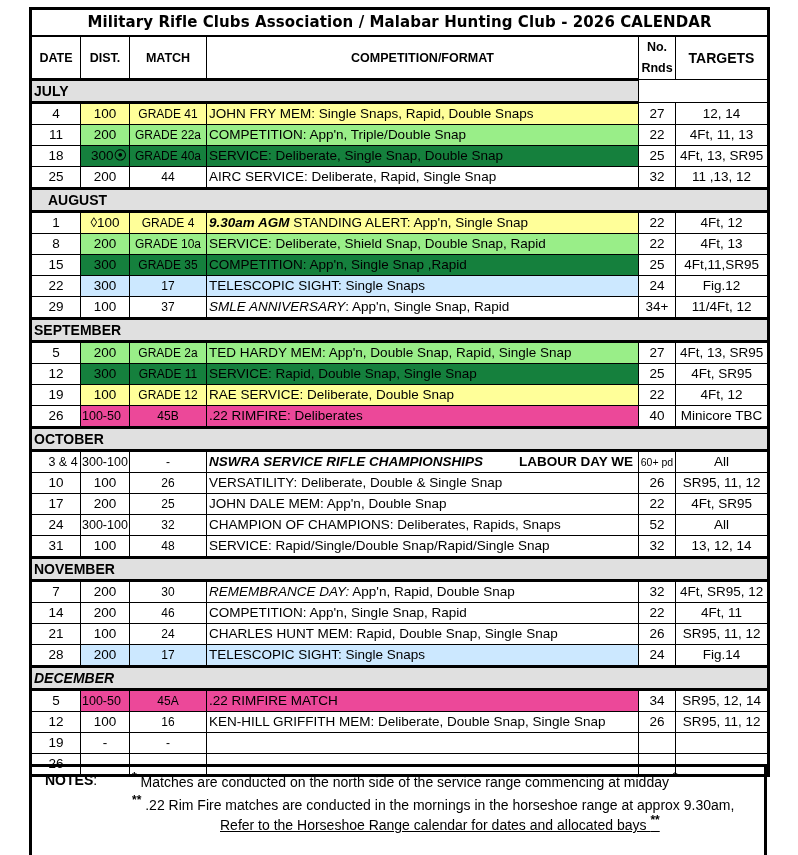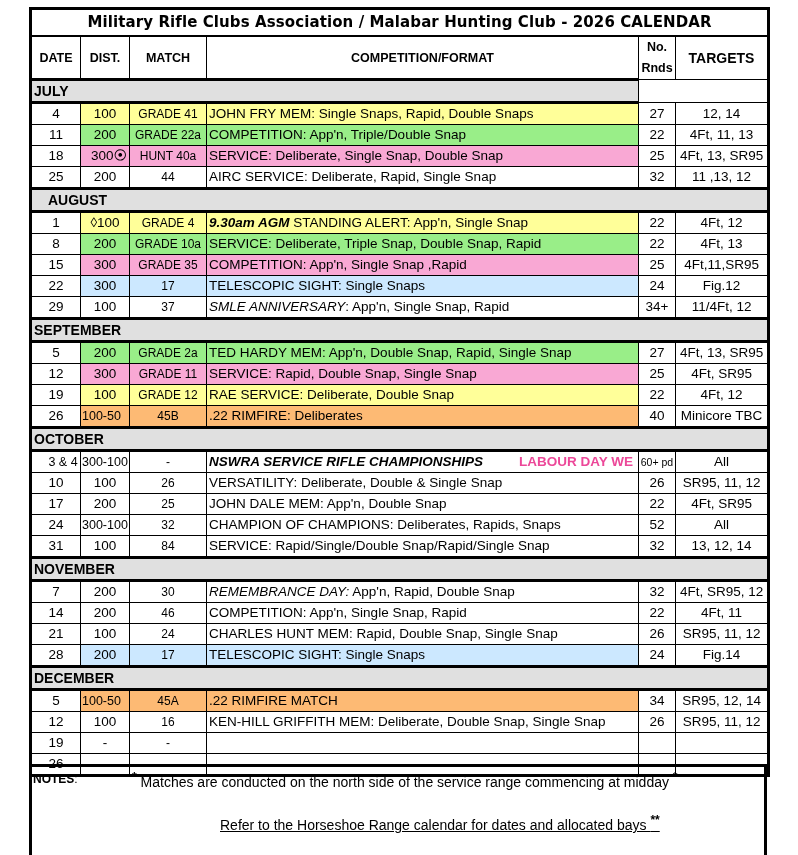--- a/index.html
+++ b/index.html
@@ -9,28 +9,28 @@
   table.cal td, table.cal th { border: 1px solid #000; padding: 0 2px; height: 20px; font-size: 13.5px; line-height: 20px; white-space: nowrap; overflow: hidden; }
   .title-cell { text-align: center; font-family: "DejaVu Sans", sans-serif; font-weight: bold; font-size: 15px !important; height: 25px !important; line-height: 25px !important; border-bottom: 2px solid #000 !important; letter-spacing: 0.1px; }
   th { font-weight: bold; font-size: 12.5px !important; text-align: center; }
   th.comp-h { text-align: center; }
   .month-row td { background: #e0e0e0; font-weight: bold; font-size: 14px !important; border-top: 3px solid #000 !important; border-bottom: 3px solid #000 !important; margin-top: 36px; }
   td.c { text-align: center; }
   td.match { text-align: center; font-size: 12px !important; }
   td.comp { text-align: left; }
   .yellow { background: #ffff99; }
   .green { background: #99ee88; }
-  .peach { background: #f9a8d4; }
+  .peach { background: #15803d; }
   .blue { background: #cce8ff; }
-  .lilac { background: #fdba74; }
+  .lilac { background: #ec4899; }
   .bi { font-weight: bold; font-style: italic; }
   .it { font-style: italic; }
-  .red { color: #ec4899; font-weight: bold; float: right; margin-right: 3px; }
+  .red { color: #000000; font-weight: bold; float: right; margin-right: 3px; }
   .notes { position: absolute; left: 29px; top: 764px; width: 732px; height: 88px; border: 3px solid #000; font-size: 14px; }
-  .notes .label { position: absolute; left: 1px; top: 5px; font-weight: bold; font-size: 12px; }
+  .notes .label { position: absolute; left: 13px; top: 5px; font-weight: bold; font-size: 14px; }
   .notes .line { position: absolute; white-space: nowrap; }
   .notes sup { font-weight: bold; font-size: 12px; }
 </style>
 </head>
 <body>
 
 <div class="sheet">
   <table class="cal">
     <colgroup>
       <col style="width:50px">
@@ -73,21 +73,21 @@
           <td class="c">11</td>
           <td class="c green">200</td>
           <td class="match green">GRADE 22a</td>
           <td class="comp green"><span>COMPETITION: App'n, Triple/Double Snap</span></td>
           <td class="c">22</td>
           <td class="c">4Ft, 11, 13</td>
         </tr>
         <tr>
           <td class="c">18</td>
           <td class="c peach" style="text-align: right;">300⦿</td>
-          <td class="match peach">HUNT 40a</td>
+          <td class="match peach">GRADE 40a</td>
           <td class="comp peach"><span>SERVICE: Deliberate, Single Snap, Double Snap</span></td>
           <td class="c">25</td>
           <td class="c">4Ft, 13, SR95</td>
         </tr>
         <tr>
           <td class="c">25</td>
           <td class="c ">200</td>
           <td class="match ">44</td>
           <td class="comp "><span>AIRC SERVICE: Deliberate, Rapid, Single Snap</span></td>
           <td class="c">32</td>
@@ -102,21 +102,21 @@
           <td class="c yellow">◊100</td>
           <td class="match yellow">GRADE 4</td>
           <td class="comp yellow"><span class="bi">9.30am AGM</span><span> STANDING ALERT: App'n, Single Snap</span></td>
           <td class="c">22</td>
           <td class="c">4Ft, 12</td>
         </tr>
         <tr>
           <td class="c">8</td>
           <td class="c green">200</td>
           <td class="match green">GRADE 10a</td>
-          <td class="comp green"><span>SERVICE: Deliberate, Triple Snap, Double Snap, Rapid</span></td>
+          <td class="comp green"><span>SERVICE: Deliberate, Shield Snap, Double Snap, Rapid</span></td>
           <td class="c">22</td>
           <td class="c">4Ft, 13</td>
         </tr>
         <tr>
           <td class="c">15</td>
           <td class="c peach">300</td>
           <td class="match peach">GRADE 35</td>
           <td class="comp peach"><span>COMPETITION: App'n, Single Snap ,Rapid</span></td>
           <td class="c">25</td>
           <td class="c">4Ft,11,SR95</td>
@@ -205,21 +205,21 @@
           <td class="c">24</td>
           <td class="c " style="font-size: 12.5px; padding: 0px 1px; text-align: left;">300-100</td>
           <td class="match ">32</td>
           <td class="comp "><span>CHAMPION OF CHAMPIONS: Deliberates, Rapids, Snaps</span></td>
           <td class="c">52</td>
           <td class="c">All</td>
         </tr>
         <tr>
           <td class="c">31</td>
           <td class="c ">100</td>
-          <td class="match ">84</td>
+          <td class="match ">48</td>
           <td class="comp "><span>SERVICE: Rapid/Single/Double Snap/Rapid/Single Snap</span></td>
           <td class="c">32</td>
           <td class="c">13, 12, 14</td>
         </tr>
         <tr class="month-row">
           <td colspan="2" style="border-right: 0px;">NOVEMBER</td>
           <td colspan="4" style="border-left: 0px;"></td>
         </tr>
         <tr>
           <td class="c">7</td>
@@ -247,21 +247,21 @@
         </tr>
         <tr>
           <td class="c">28</td>
           <td class="c blue">200</td>
           <td class="match blue">17</td>
           <td class="comp blue"><span>TELESCOPIC SIGHT: Single Snaps</span></td>
           <td class="c">24</td>
           <td class="c">Fig.14</td>
         </tr>
         <tr class="month-row">
-          <td colspan="2" style="border-right: 0px;">DECEMBER</td>
+          <td colspan="2" style="border-right: 0px; font-style: italic;">DECEMBER</td>
           <td colspan="4" style="border-left: 0px;"></td>
         </tr>
         <tr>
           <td class="c">5</td>
           <td class="c lilac" style="font-size: 12.5px; padding: 0px 1px; text-align: left;">100-50</td>
           <td class="match lilac">45A</td>
           <td class="comp lilac"><span>.22 RIMFIRE MATCH</span></td>
           <td class="c">34</td>
           <td class="c">SR95, 12, 14</td>
         </tr>
@@ -293,16 +293,19 @@
   </table>
 
   <div style="height:4px"></div>
 </div>
 
 <div class="notes">
   <div class="label"><span>NOTES</span><span style="font-weight:normal">:</span></div>
   <div class="line" style="left:100px; top:3px;">
     <sup>*</sup><span> Matches are conducted on the north side of the service range commencing at midday </span><sup>*</sup>
   </div>
+  <div class="line" style="left:100px; top:26px;">
+    <sup>**</sup><span> .22 Rim Fire matches are conducted in the mornings in the horseshoe range at approx 9.30am,</span>
+  </div>
   <div class="line" style="left:188px; top:46px;text-decoration:underline;">
     <span>Refer to the Horseshoe Range calendar for dates and allocated bays </span><sup>**</sup>
   </div>
 </div>
 
 </body></html>

